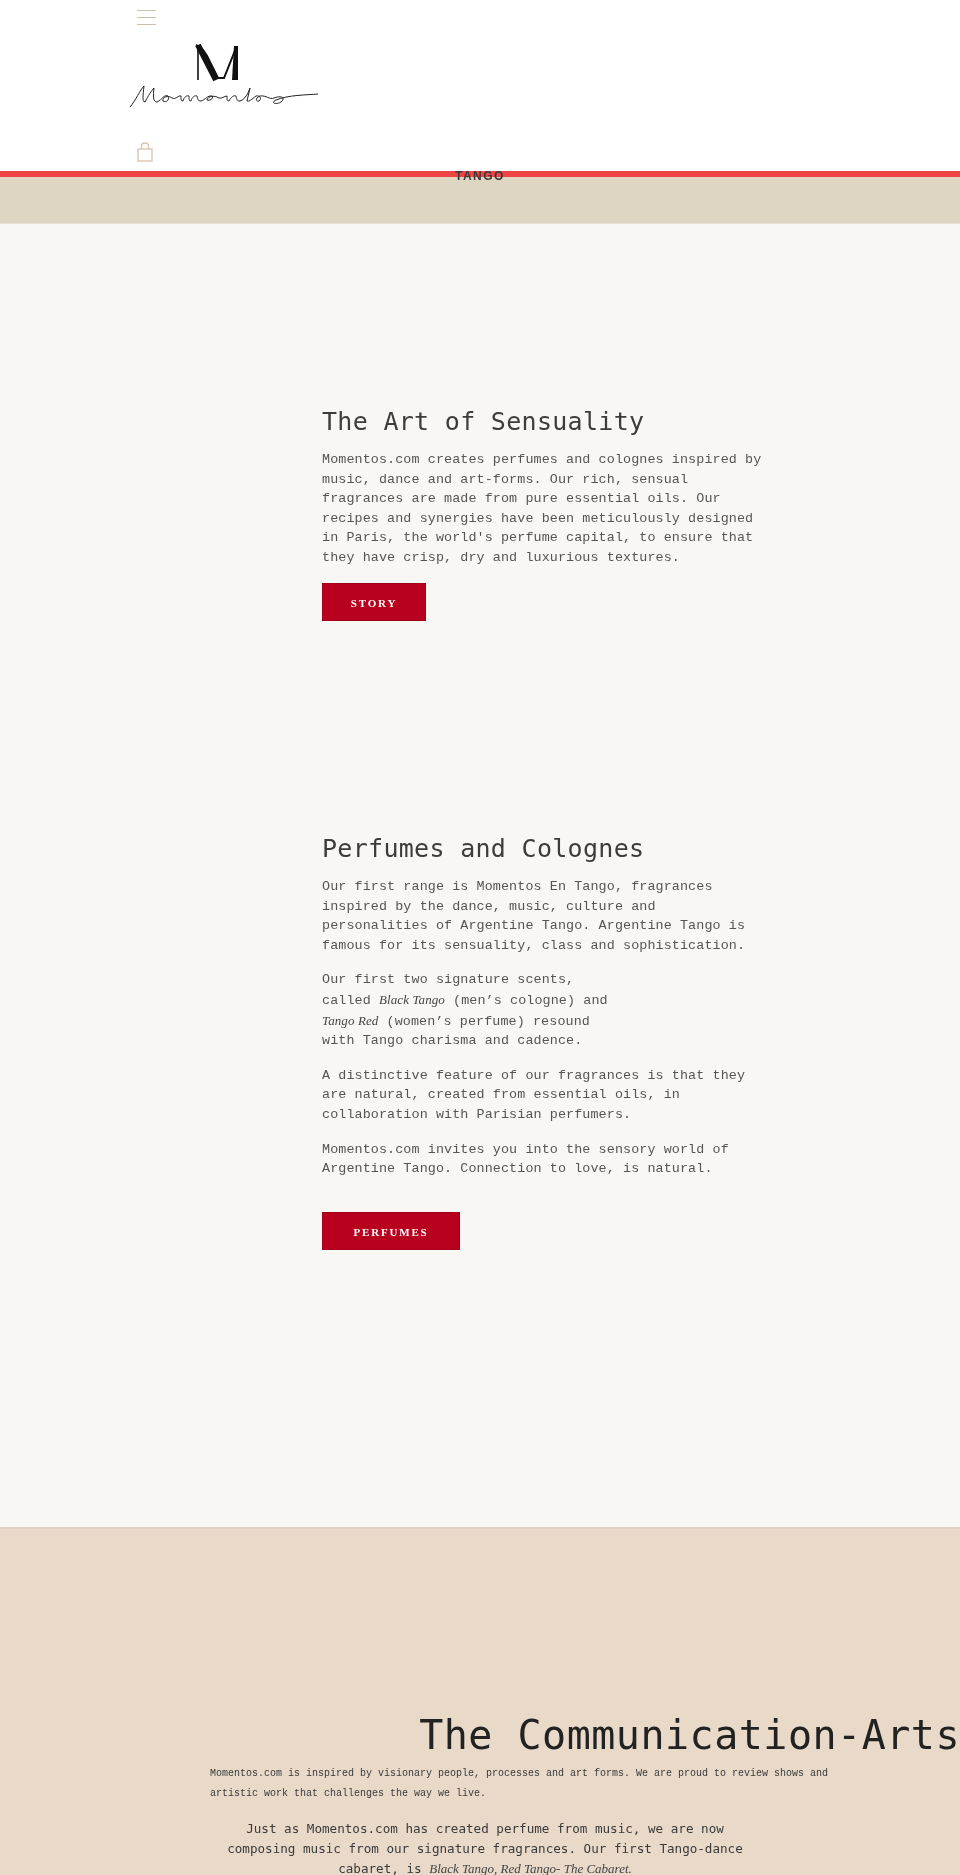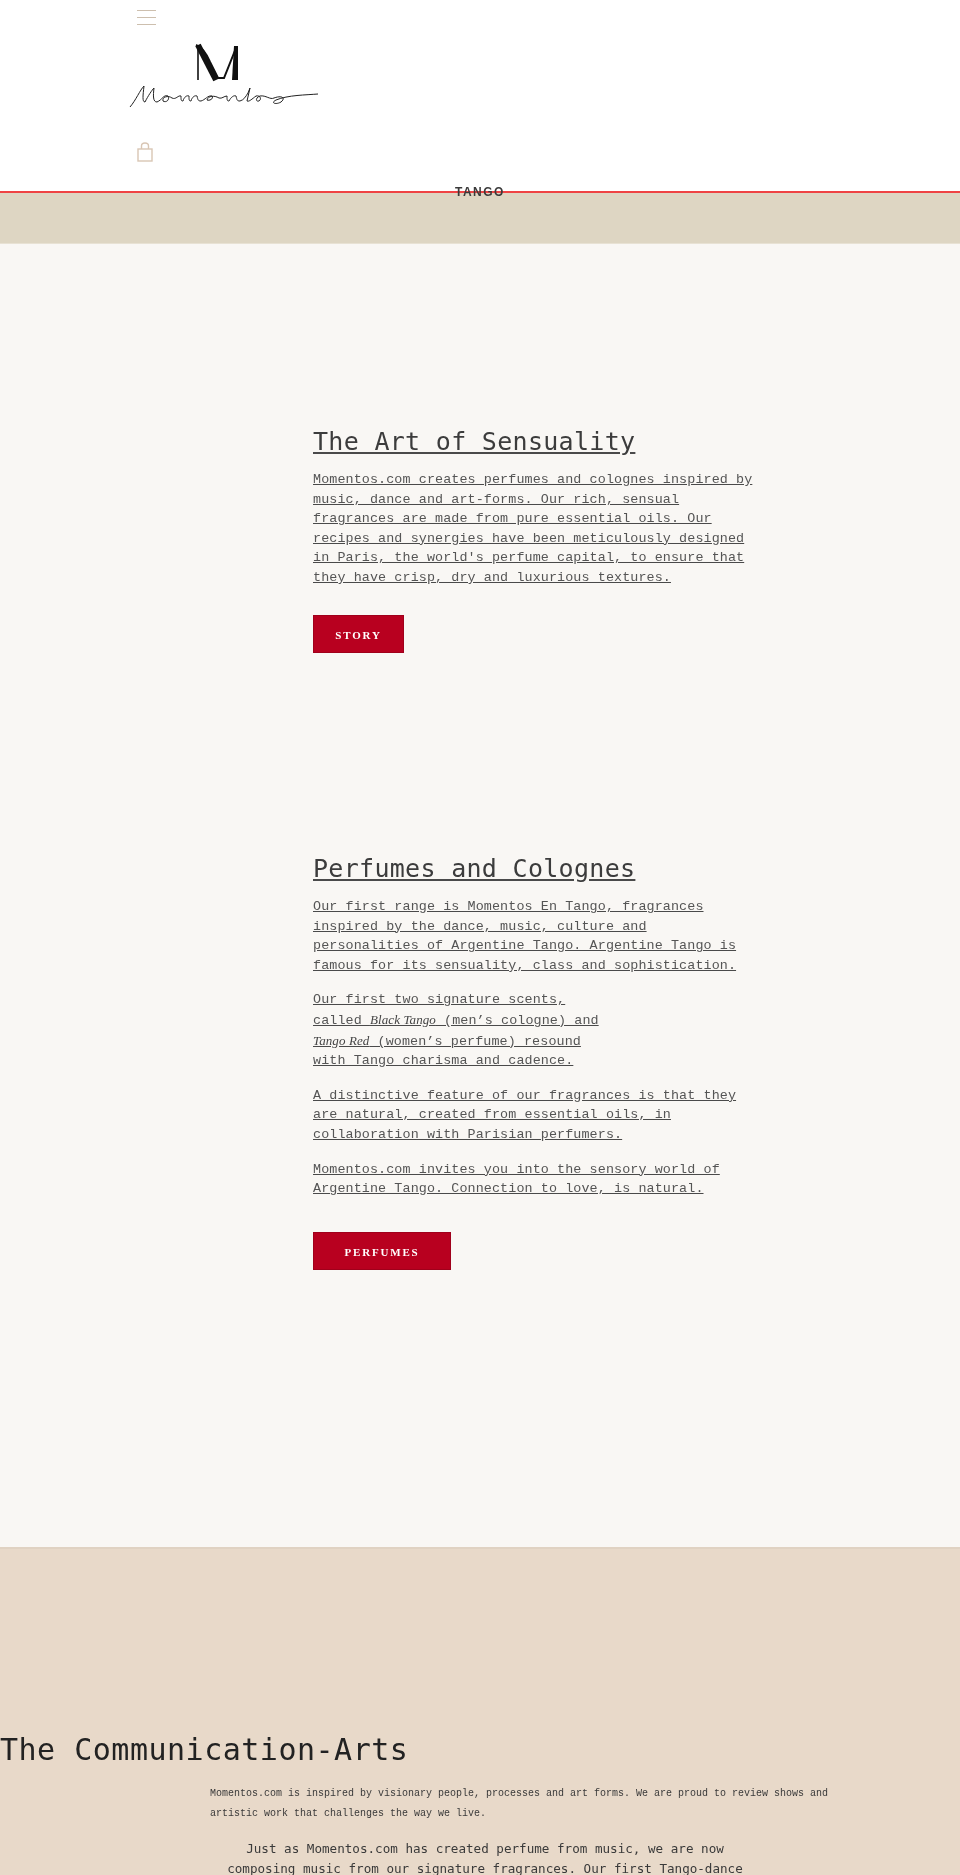--- a/index.html
+++ b/index.html
@@ -5,40 +5,40 @@
   * { box-sizing: border-box; margin: 0; padding: 0; }
   html, body { width: 960px; background: #ffffff; }
   body { font-family: "Liberation Mono", monospace; color: #4a4a4a; }
 
   .header { position: relative; height: 171px; background: #ffffff; }
   .menu-btn { position: absolute; left: 137px; top: 10px; width: 19px; height: 16px; cursor: pointer; }
   .menu-btn span { display: block; height: 1px; background: #cdbfae; margin-bottom: 6px; }
   .logo { position: absolute; left: 126px; top: 40px; width: 196px; height: 80px; }
   .cart-btn { position: absolute; left: 137px; top: 142px; width: 16px; height: 20px; cursor: pointer; }
 
-  .band { height: 53px; background: #ded6c3; position: relative; border-top: 2px solid #ef4444; border-bottom: 1px solid #e8e2d4; margin-top: 20px;}
+  .band { height: 53px; background: #ded6c3; position: relative; border-top: 6px solid #ef4444; border-bottom: 1px solid #e8e2d4;}
   .band-label { position: absolute; left: 0; right: 0; top: -8px; text-align: center; font-family: "Liberation Sans", sans-serif; font-size: 12px; letter-spacing: 1.5px; color: #3a3a3a; font-weight: bold; }
 
   .section-light { background: #f9f7f4; }
   .sec1 { height: 610px; position: relative; }
   .sec2 { height: 693px; position: relative; padding-left: 30px; }
-  .content { position: absolute; left: 313px; width: 440px; text-decoration: underline; }
+  .content { position: absolute; left: 322px; width: 440px; }
   .sec1 .content { top: 183px; }
   .sec2 .content { top: 702px; }
 
   h2.heading { font-family: "DejaVu Sans Mono", monospace; font-weight: normal; font-size: 25px; color: #3c3c3c; letter-spacing: 0.3px; margin-bottom: 14px; }
   p.body { font-family: "Liberation Mono", monospace; font-size: 13.4px; line-height: 19.6px; color: #555; margin-bottom: 15px; letter-spacing: 0.1px;}
   .ital { font-family: "Liberation Serif", serif; font-style: italic; font-size: 13px; color: #444; }
 
   .btn { display: inline-block; background: #b8001f; color: #fff; font-family: "Liberation Serif", serif; font-weight: bold; font-size: 11px; letter-spacing: 1.8px; text-align: center; height: 38px; line-height: 38px; border: 1px solid #a0001b; cursor: pointer; }
-  .btn-story { width: 91px; margin-top: 12px; }
+  .btn-story { width: 104px; margin-top: 0; }
   .btn-perfumes { width: 138px; margin-top: 18px; }
 
   .sec3 { background: #e8d9c9; height: 360px; position: relative; border-top: 2px solid #e0d2c2; }
-  .comm-title { position: absolute; left: 0; right: 0; top: 183px; text-align: left; font-family: "DejaVu Sans Mono", monospace; font-size: 30px; color: #222; font-weight: normal; letter-spacing: 0.5px; }
+  .comm-title { position: absolute; left: 0; right: 0; top: 183px; text-align: right; font-family: "DejaVu Sans Mono", monospace; font-size: 40px; color: #222; font-weight: normal; letter-spacing: 0.5px; }
   .comm-p1 { position: absolute; left: 210px; width: 665px; top: 235px; text-align: left; font-family: Liberation Mono, monospace; font-size: 10px; line-height: 20px; color: #3a3a3a; }
   .comm-p2 { position: absolute; left: 215px; width: 540px; top: 290px; text-align: center; font-family: "DejaVu Sans Mono", monospace; font-size: 12.6px; line-height: 20px; color: #3a3a3a; }
 </style>
 </head>
 <body>
 
 <header class="header">
   <div class="menu-btn">
     <span></span>
     <span></span>

